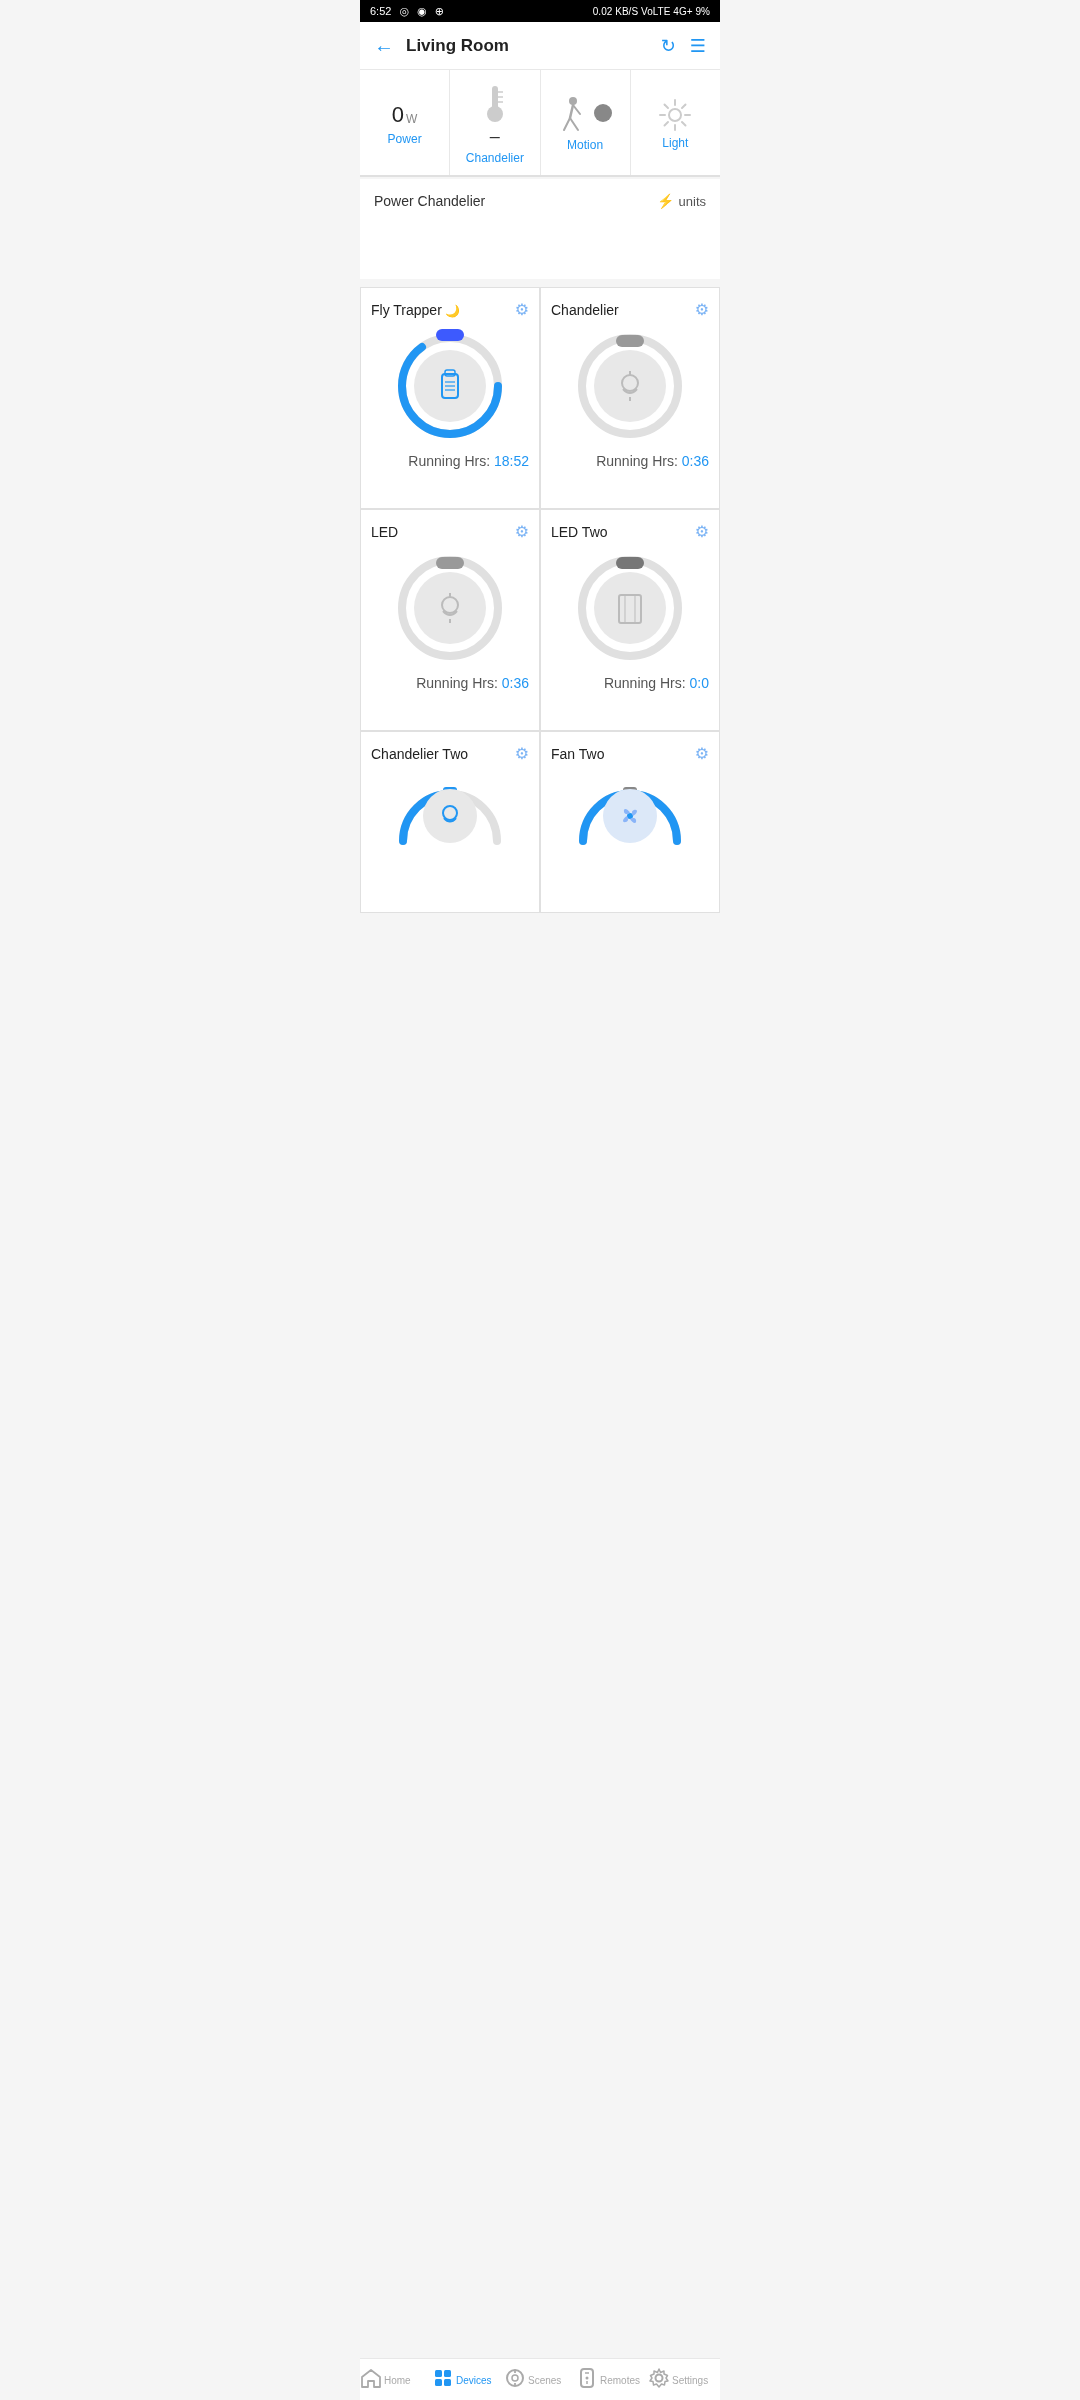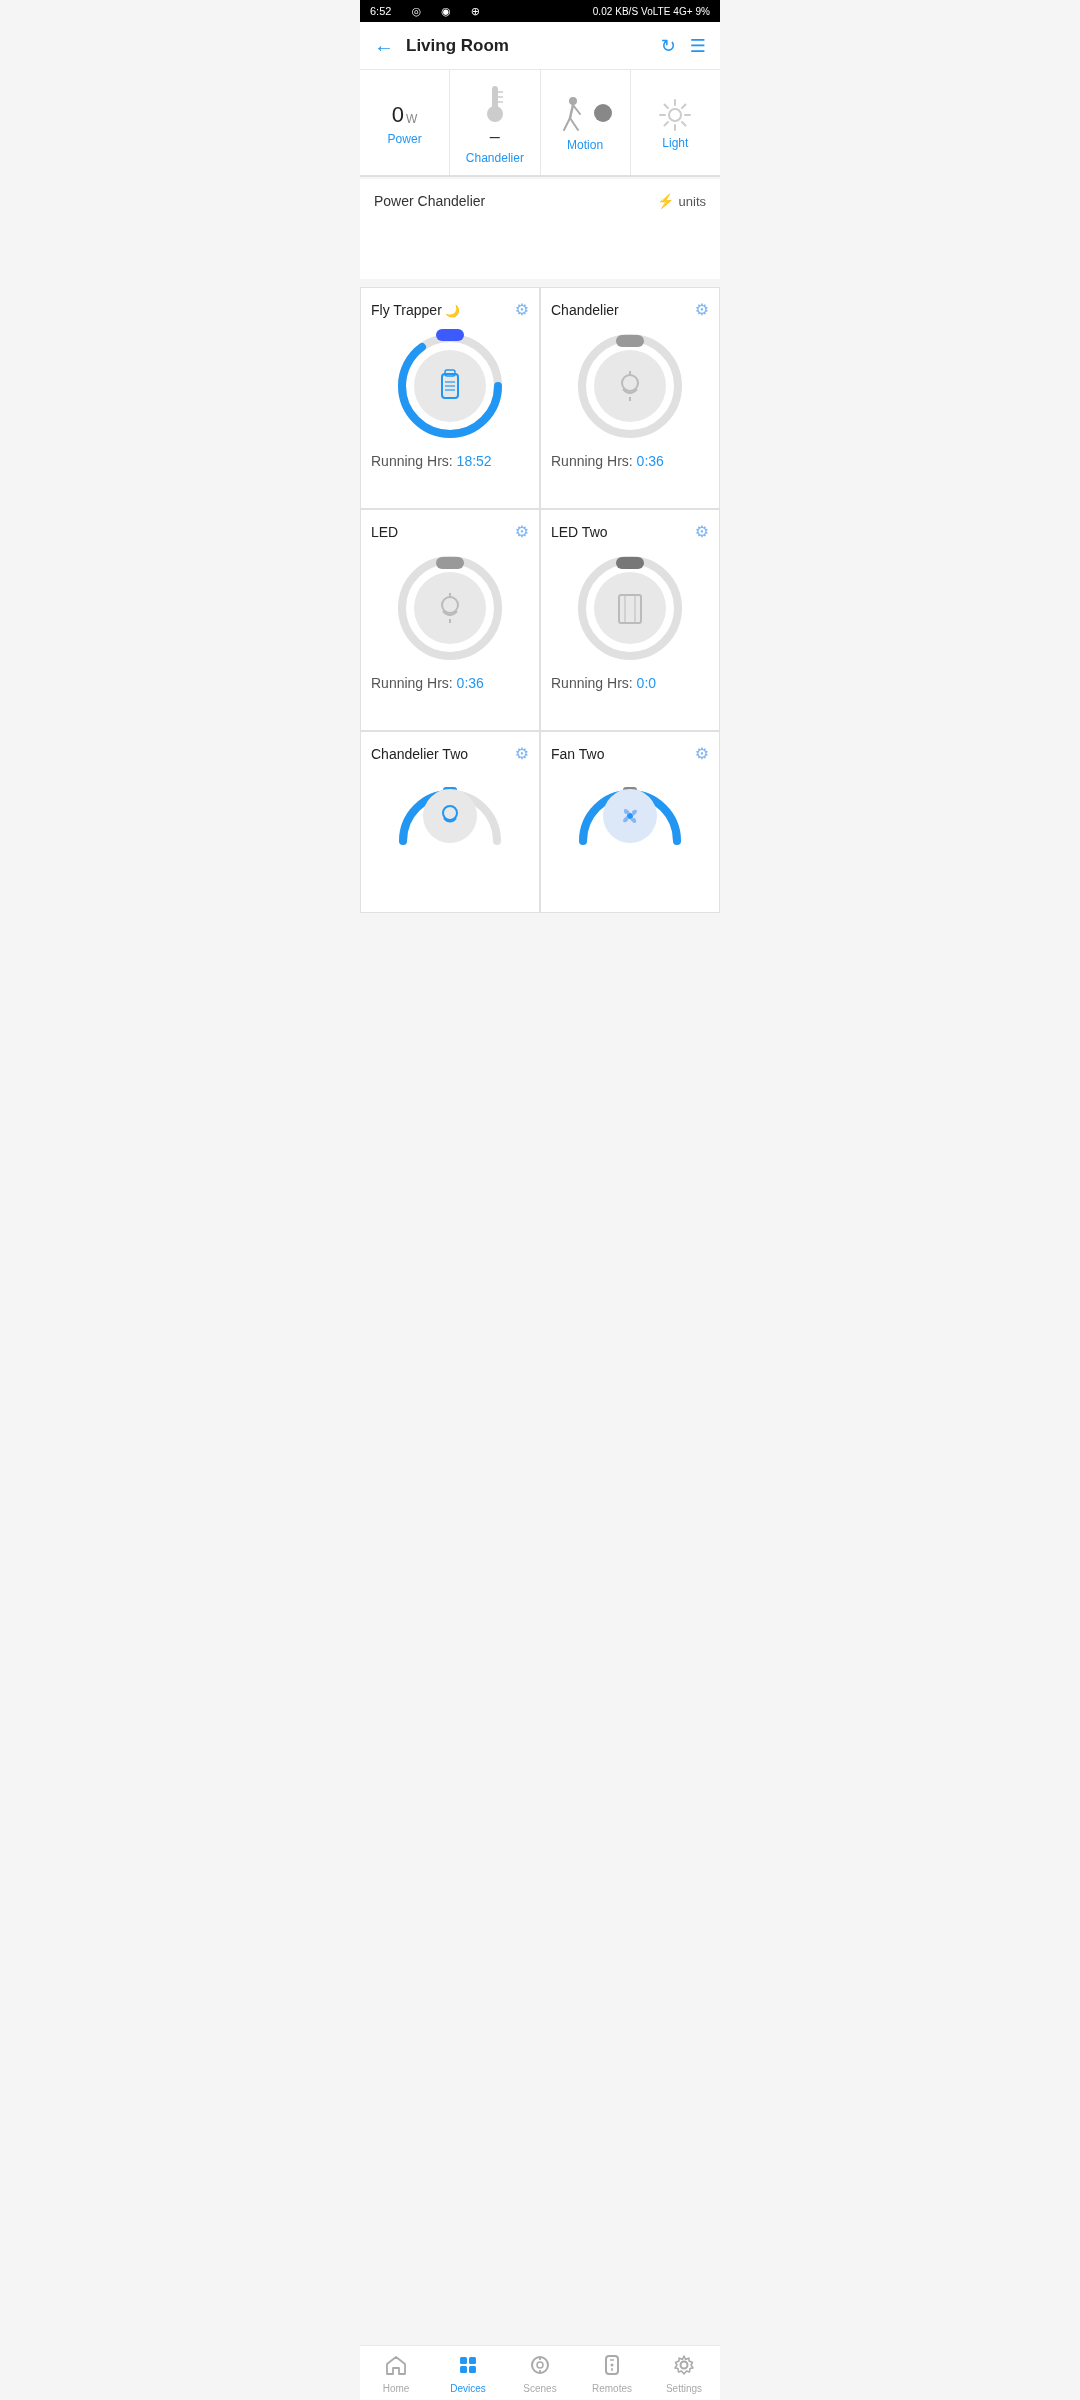--- a/index.html
+++ b/index.html
@@ -17,21 +17,21 @@
     .status-bar {
       background: #000;
       color: #fff;
       display: flex;
       justify-content: space-between;
       align-items: center;
       padding: 4px 10px;
       font-size: 11px;
       height: 22px;
     }
-    .status-left { display: flex; align-items: center; gap: 20px; }
+    .status-left { display: flex; align-items: center; gap: 8px; }
     .status-right { display: flex; align-items: center; gap: 3px; font-size: 10px; }
 
     
     .top-nav {
       background: #fff;
       display: flex;
       align-items: center;
       padding: 12px 14px;
       border-bottom: 1px solid #e8e8e8;
     }
@@ -96,21 +96,21 @@
       background: #e0e0e0;
     }
     .device-card {
       background: #fff;
       padding: 12px 10px 14px;
       margin: 1px;
       position: relative;
       min-height: 220px;
       display: flex;
       flex-direction: column;
-      align-items: flex-start;
+      align-items: flex-end;
     }
     .device-name-row {
       width: 100%;
       display: flex;
       justify-content: space-between;
       align-items: center;
       margin-bottom: 6px;
     }
     .device-name { font-size: 14px; font-weight: 500; color: #222; }
     .device-name .moon { color: #3d5afe; font-size: 12px; }
@@ -164,21 +164,20 @@
       justify-content: space-around;
       align-items: center;
       padding: 8px 0 6px;
       border-top: 1px solid #e8e8e8;
       position: fixed;
       bottom: 0;
       width: 360px;
     }
     .nav-tab {
       display: flex;
-      flex-direction: column;
       align-items: center;
       gap: 2px;
       cursor: pointer;
       flex: 1;
     }
     .nav-tab .tab-icon { font-size: 20px; color: #aaa; }
     .nav-tab .tab-label { font-size: 10px; color: #aaa; }
     .nav-tab.active .tab-icon { color: #2196f3; }
     .nav-tab.active .tab-label { color: #2196f3; }
 

